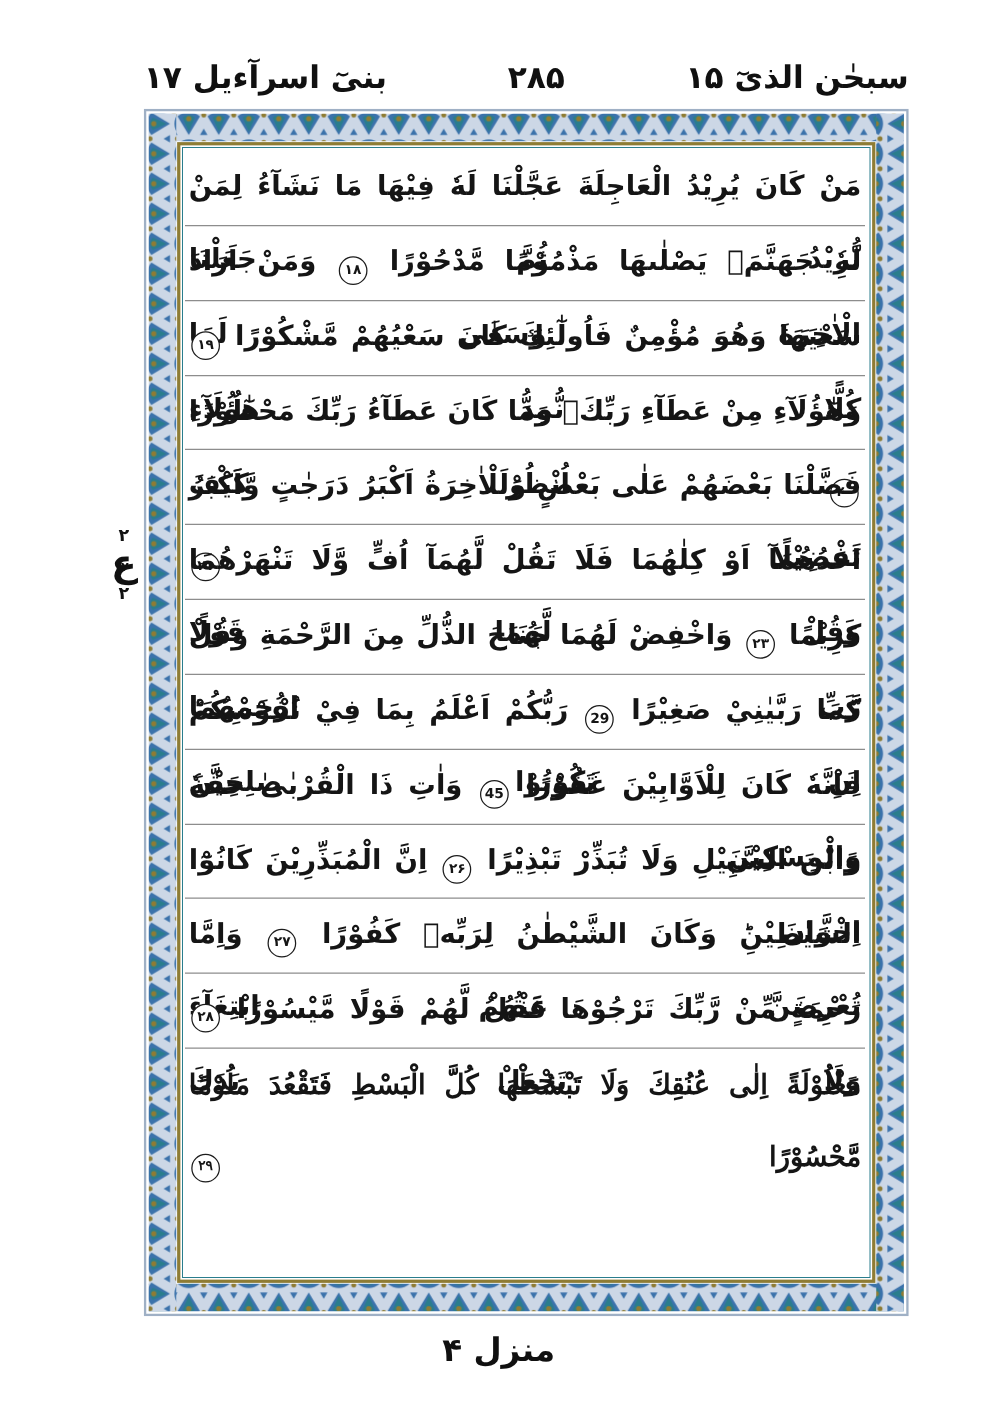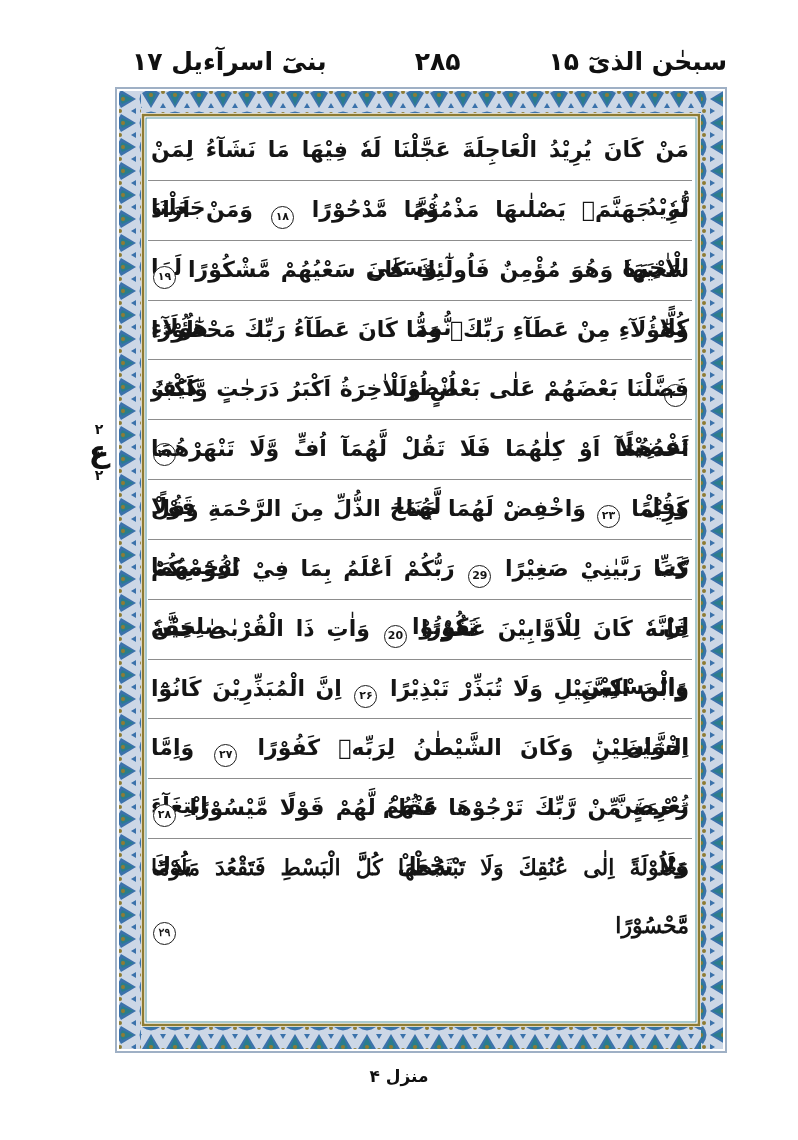--- a/index.html
+++ b/index.html
@@ -6,21 +6,21 @@
   body{
     width:798px;height:1140px;position:relative;background:#ffffff;
     font-family:"DejaVu Sans", sans-serif;color:#141414;overflow:hidden;
   }
   
   .header{
     position:absolute;top:32px;left:115px;width:612px;height:44px;
     display:flex;justify-content:space-between;align-items:flex-end;
     direction:rtl;font-size:25px;font-weight:bold;color:#101010;
   }
-  .header .hc{font-size:25px;margin-left:17px;}
+  .header .hc{font-size:25px;}
   
   .frame{position:absolute;top:87px;left:115px;width:612px;height:966px;}
   .frame svg{display:block;}
   
   .textarea{
     position:absolute;top:121px;left:148px;width:544px;height:898px;
     direction:rtl;
   }
   .line{
     height:59.85px;line-height:58px;box-sizing:border-box;
@@ -44,21 +44,21 @@
     font-weight:bold;color:#111;line-height:1;
   }
   .ruku .r-num{font-size:14px;}
   .ruku .r-ain{font-size:30px;position:relative;margin:1px 0;}
   .ruku .r-in{
     position:absolute;font-size:10px;left:2px;top:13px;letter-spacing:-1px;
   }
   
   .manzil{
     position:absolute;top:1066px;left:0;width:798px;text-align:center;
-    font-size:17px;font-weight:bold;color:#101010;direction:rtl;
+    font-size:26px;font-weight:bold;color:#101010;direction:rtl;
   }
 </style>
 </head>
 <body>
 
 <div class="header">
   <span class="hc">سبحٰن الذیٓ ۱۵</span>
   <span class="hc">۲۸۵</span>
   <span class="hc">بنیٓ اسرآءیل ۱۷</span>
 </div>
@@ -110,20 +110,20 @@
 
 <div class="textarea">
     <div class="line"><span>مَنْ كَانَ يُرِيْدُ الْعَاجِلَةَ عَجَّلْنَا لَهٗ فِيْهَا مَا نَشَآءُ لِمَنْ نُّرِيْدُ ثُمَّ جَعَلْنَا</span> </div>
     <div class="line"><span>لَهٗ جَهَنَّمَۚ يَصْلٰىهَا مَذْمُوْمًا مَّدْحُوْرًا</span> <span class="ayah">۱۸</span> <span>وَمَنْ اَرَادَ الْاٰخِرَةَ وَسَعٰى لَهَا</span> </div>
     <div class="line"><span>سَعْيَهَا وَهُوَ مُؤْمِنٌ فَاُولٰٓئِكَ كَانَ سَعْيُهُمْ مَّشْكُوْرًا</span> <span class="ayah">۱۹</span> <span>كُلًّا نُّمِدُّ هٰٓؤُلَآءِ</span> </div>
     <div class="line"><span>وَهٰٓؤُلَآءِ مِنْ عَطَآءِ رَبِّكَۚ وَمَا كَانَ عَطَآءُ رَبِّكَ مَحْظُوْرًا</span> <span class="ayah">۲۰</span> <span>اُنْظُرْ كَيْفَ</span> </div>
     <div class="line"><span>فَضَّلْنَا بَعْضَهُمْ عَلٰى بَعْضٍ وَلَلْاٰخِرَةُ اَكْبَرُ دَرَجٰتٍ وَّاَكْبَرُ تَفْضِيْلًا</span> <span class="ayah">۲۱</span> </div>
     <div class="line"><span>اَحَدُهُمَآ اَوْ كِلٰهُمَا فَلَا تَقُلْ لَّهُمَآ اُفٍّ وَّلَا تَنْهَرْهُمَا وَقُلْ لَّهُمَا قَوْلًا</span> </div>
     <div class="line"><span>كَرِيْمًا</span> <span class="ayah">۲۳</span> <span>وَاخْفِضْ لَهُمَا جَنَاحَ الذُّلِّ مِنَ الرَّحْمَةِ وَقُلْ رَّبِّ ارْحَمْهُمَا</span> </div>
     <div class="line"><span>كَمَا رَبَّيٰنِيْ صَغِيْرًا</span> <span class="ayah">29</span> <span>رَبُّكُمْ اَعْلَمُ بِمَا فِيْ نُفُوْسِكُمْؕ اِنْ تَكُوْنُوْا صٰلِحِيْنَ</span> </div>
-    <div class="line"><span>فَاِنَّهٗ كَانَ لِلْاَوَّابِيْنَ غَفُوْرًا</span> <span class="ayah">20</span> <span>وَاٰتِ ذَا الْقُرْبٰى حَقَّهٗ وَالْمِسْكِيْنَ</span> </div>
+    <div class="line"><span>فَاِنَّهٗ كَانَ لِلْاَوَّابِيْنَ غَفُوْرًا</span> <span class="ayah">45</span> <span>وَاٰتِ ذَا الْقُرْبٰى حَقَّهٗ وَالْمِسْكِيْنَ</span> </div>
     <div class="line"><span>وَابْنَ السَّبِيْلِ وَلَا تُبَذِّرْ تَبْذِيْرًا</span> <span class="ayah">۲۶</span> <span>اِنَّ الْمُبَذِّرِيْنَ كَانُوْٓا اِخْوَانَ</span> </div>
     <div class="line"><span>الشَّيٰطِيْنِؕ وَكَانَ الشَّيْطٰنُ لِرَبِّهٖ كَفُوْرًا</span> <span class="ayah">۲۷</span> <span>وَاِمَّا تُعْرِضَنَّ عَنْهُمُ ابْتِغَآءَ</span> </div>
     <div class="line"><span>رَحْمَةٍ مِّنْ رَّبِّكَ تَرْجُوْهَا فَقُلْ لَّهُمْ قَوْلًا مَّيْسُوْرًا</span> <span class="ayah">۲۸</span> <span>وَلَا تَجْعَلْ يَدَكَ</span> </div>
     <div class="line"><span>مَغْلُوْلَةً اِلٰى عُنُقِكَ وَلَا تَبْسُطْهَا كُلَّ الْبَسْطِ فَتَقْعُدَ مَلُوْمًا مَّحْسُوْرًا</span> <span class="ayah">۲۹</span> </div>
   </div>
 
 <div class="manzil">منزل ۴</div>
 
 </body></html>

